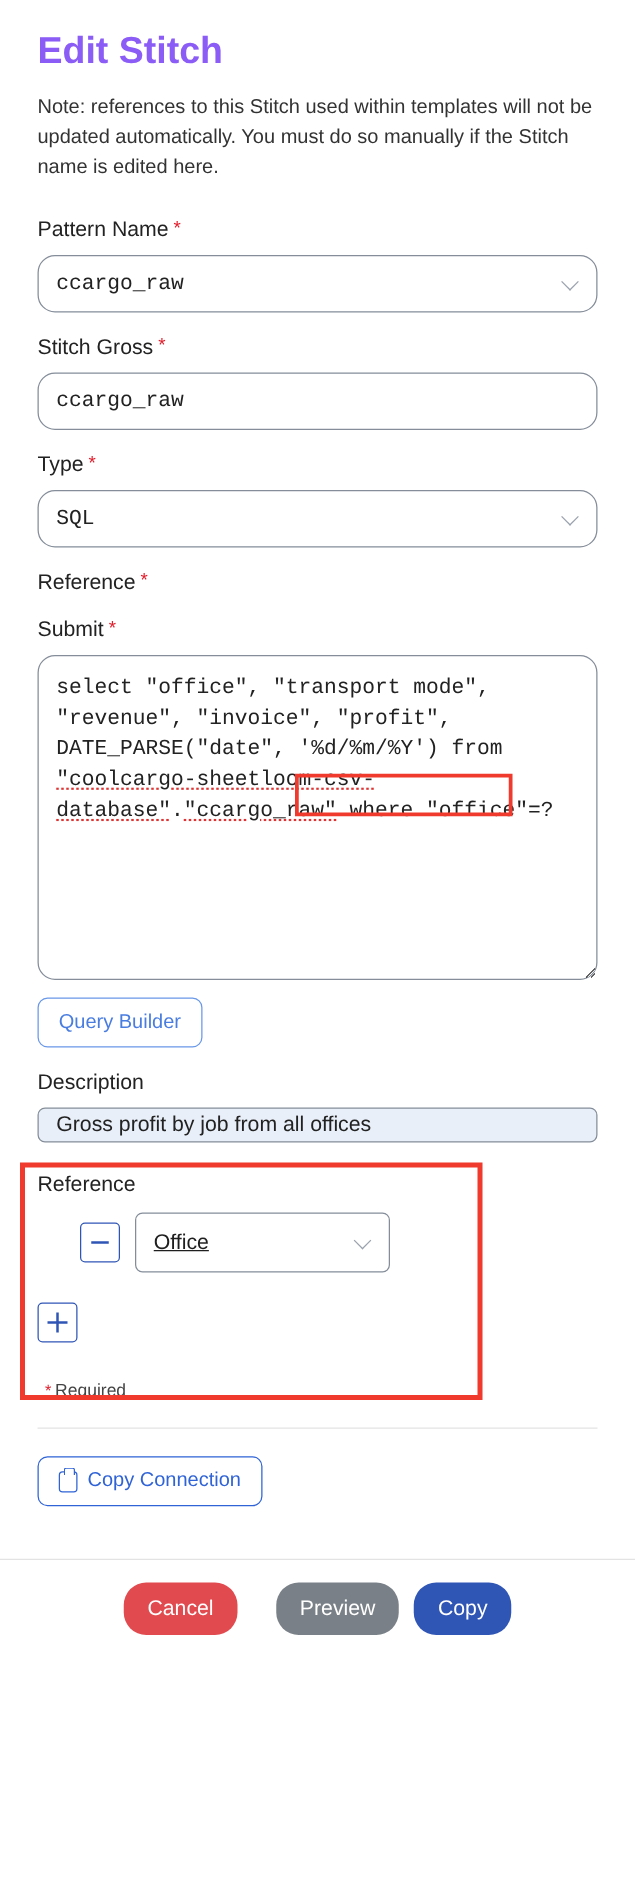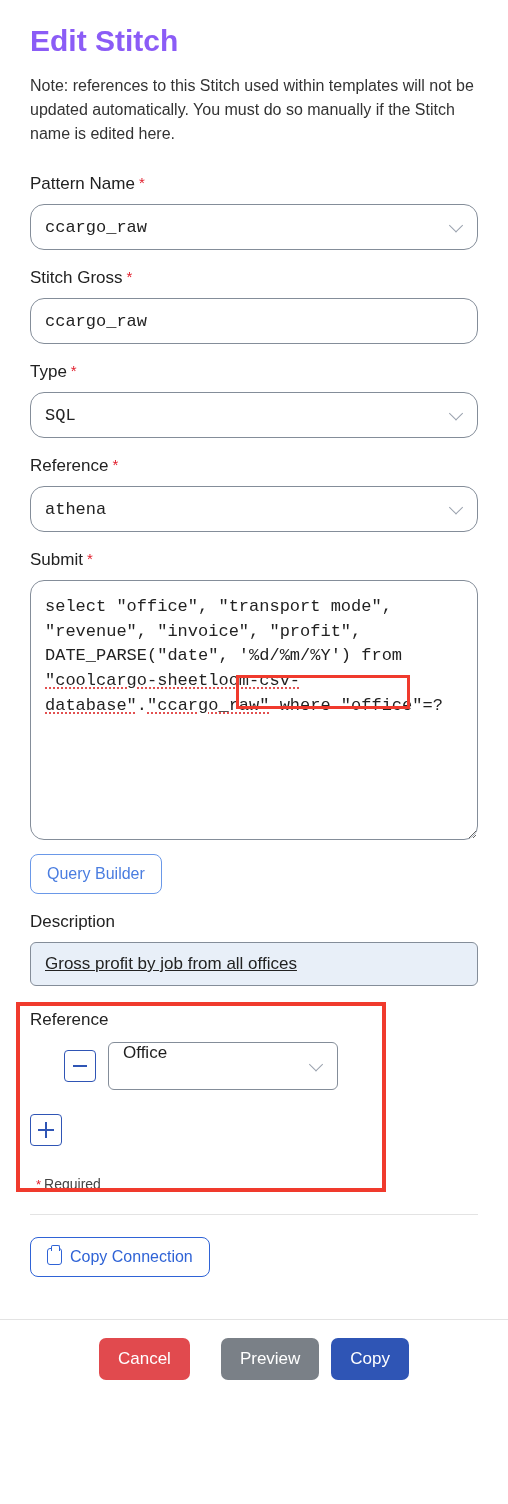--- a/index.html
+++ b/index.html
@@ -81,34 +81,33 @@
     }
     .outline-btn {
       border: 1.5px solid #2f63d6;
       color: #2f63d6;
       background: #fff;
       border-radius: 8px;
       padding: 10px 16px;
       font-size: 16px;
       cursor: pointer;
       display: inline-flex;
-      align-items: flex-start;
+      align-items: center;
       gap: 8px;
     }
     .outline-btn.light { border-color: #6a98e8; color: #4a7de0; }
     .desc-input {
       width: 100%;
-      height: 44px;
+      height: 28px;
       border: 1.5px solid #848d99;
       border-radius: 6px;
       background: #e8eff8;
       padding: 0 14px;
       font-size: 17px;
       color: #222;
-      text-decoration: underline;
     }
     .params-wrap { position: relative; padding: 6px 0 14px 0; }
     .params-highlight {
       position: absolute;
       border: 4px solid #f03a2d;
       pointer-events: none;
       left: -14px;
       top: -2px;
       width: 370px;
       height: 190px;
@@ -127,29 +126,31 @@
       border: 1.5px solid #2f55b5;
       border-radius: 4px;
       display: flex;
       align-items: center;
       justify-content: center;
       cursor: pointer;
       color: #2f55b5;
       background: #fff;
     }
     .param-select {
-      width: 230px;
+      width: 204px;
       height: 48px;
       border: 1.5px solid #848d99;
       border-radius: 6px;
       padding: 0 38px 0 14px;
       font-size: 17px;
       position: relative;
       display: flex;
-      cursor: pointer;
+      align-items: center;
+      cursor: pointer;
+      text-decoration: underline;
     }
     .param-select::after {
       content: "";
       position: absolute;
       right: 16px;
       top: 50%;
       width: 9px;
       height: 9px;
       border-right: 1.5px solid #9aa2ae;
       border-bottom: 1.5px solid #9aa2ae;
@@ -165,21 +166,21 @@
     .divider { border-top: 1px solid #e3e3e3; margin: 22px 0; }
     .footer-divider { border-top: 1px solid #e3e3e3; margin: 42px -30px 18px -30px; }
     .footer-btns {
       display: flex;
       justify-content: center;
       gap: 12px;
       padding-bottom: 22px;
     }
     .btn {
       border: none;
-      border-radius: 7px;
+      border-radius: 18px;
       padding: 11px 19px;
       font-size: 17px;
       font-weight: 500;
       color: #fff;
       cursor: pointer;
     }
     .btn-red { background: #e14a4e; }
     .btn-gray { background: #7a8087; margin-left: 19px; }
     .btn-blue { background: #2f55b5; text-align: center; }
     .clipboard-icon {
@@ -246,23 +247,20 @@
     <span>SQL</span>
   </div>
 </div>
 
 
 <div class="field-group">
   <div class="field-label">
     <span>Reference</span>
     <span class="req-star">*</span>
   </div>
-  <div class="select-input">
-    <span>athena</span>
-  </div>
 </div>
 
 
 <div class="field-group">
   <div class="field-label">
     <span>Submit</span>
     <span class="req-star">*</span>
   </div>
   <div class="query-wrap">
     <div class="textarea-input" contenteditable="true" spellcheck="false" style="">select "office", "transport mode", "revenue", "invoice", "profit", DATE_PARSE("date", '%d/%m/%Y') from <span class="spell-err">"coolcargo-sheetloom-csv-database"</span>.<span class="spell-err">"ccargo_raw"</span> where "office"=?</div>

